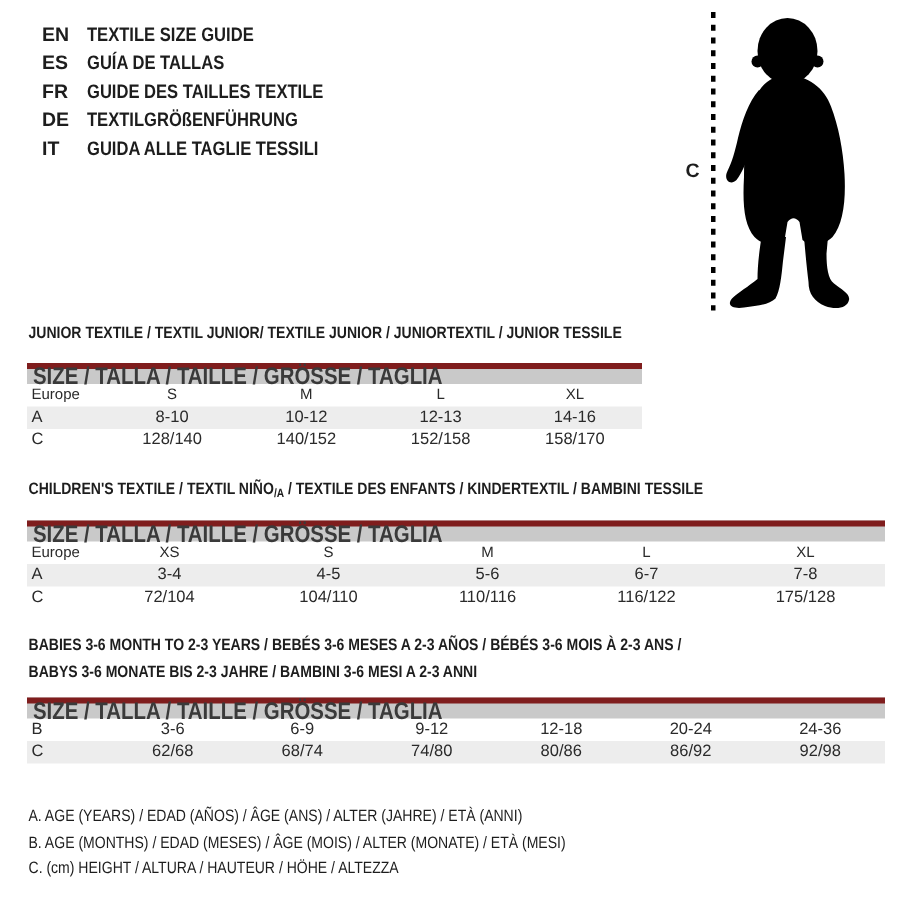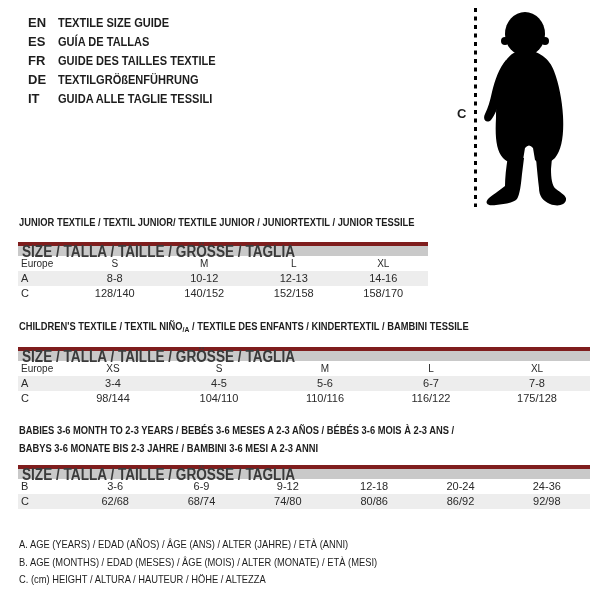--- a/index.html
+++ b/index.html
@@ -95,21 +95,21 @@
   </div>
   <div class="trow hdr-row">
     <span class="cell lbl">Europe</span>
     <span class="cell">S</span>
     <span class="cell">M</span>
     <span class="cell">L</span>
     <span class="cell">XL</span>
   </div>
   <div class="trow row-alt">
     <span class="cell lbl">A</span>
-    <span class="cell">8-8</span>
+    <span class="cell">8-10</span>
     <span class="cell">10-12</span>
     <span class="cell">12-13</span>
     <span class="cell">14-16</span>
   </div>
   <div class="trow">
     <span class="cell lbl">C</span>
     <span class="cell">128/140</span>
     <span class="cell">140/152</span>
     <span class="cell">152/158</span>
     <span class="cell">158/170</span>
@@ -134,21 +134,21 @@
   <div class="trow row-alt">
     <span class="cell lbl">A</span>
     <span class="cell">3-4</span>
     <span class="cell">4-5</span>
     <span class="cell">5-6</span>
     <span class="cell">6-7</span>
     <span class="cell">7-8</span>
   </div>
   <div class="trow">
     <span class="cell lbl">C</span>
-    <span class="cell">98/144</span>
+    <span class="cell">72/104</span>
     <span class="cell">104/110</span>
     <span class="cell">110/116</span>
     <span class="cell">116/122</span>
     <span class="cell">175/128</span>
   </div>
 </div>
 
 <div class="sec-title" style="top:424px;">
   <span class="cx">BABIES 3-6 MONTH TO 2-3 YEARS / BEBÉS 3-6 MESES A 2-3 AÑOS / BÉBÉS 3-6 MOIS À 2-3 ANS /</span><br>
   <span class="cx" style="position:relative; top:5px;">BABYS 3-6 MONATE BIS 2-3 JAHRE / BAMBINI 3-6 MESI A 2-3 ANNI</span>

